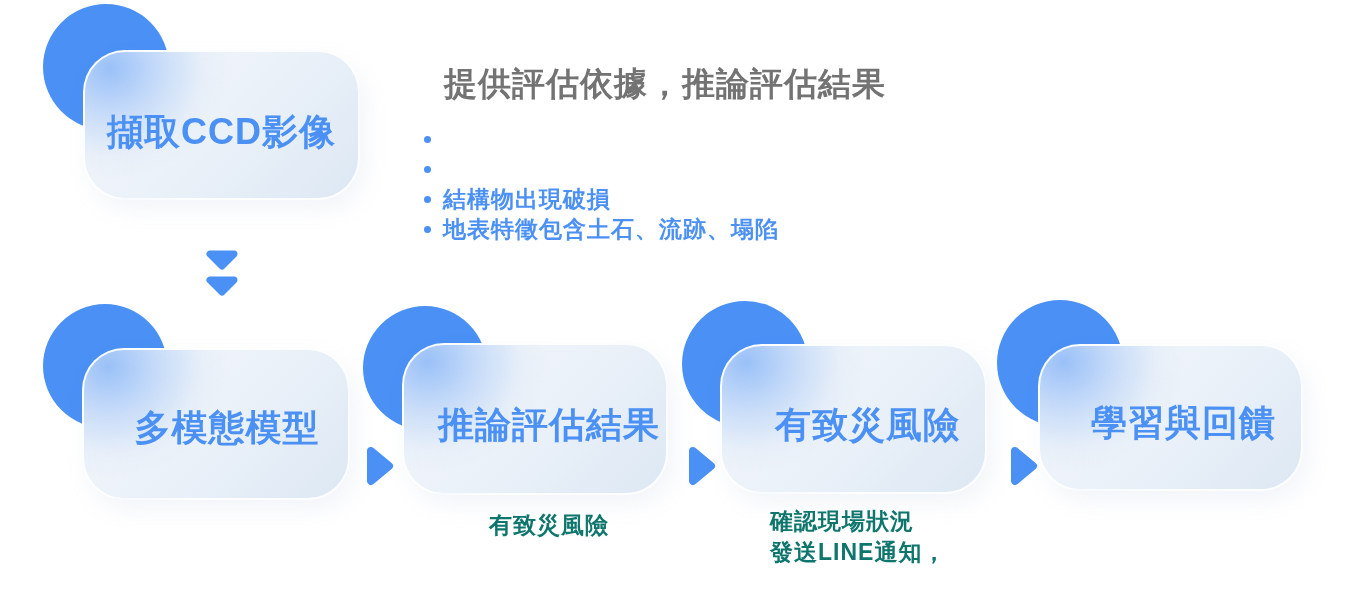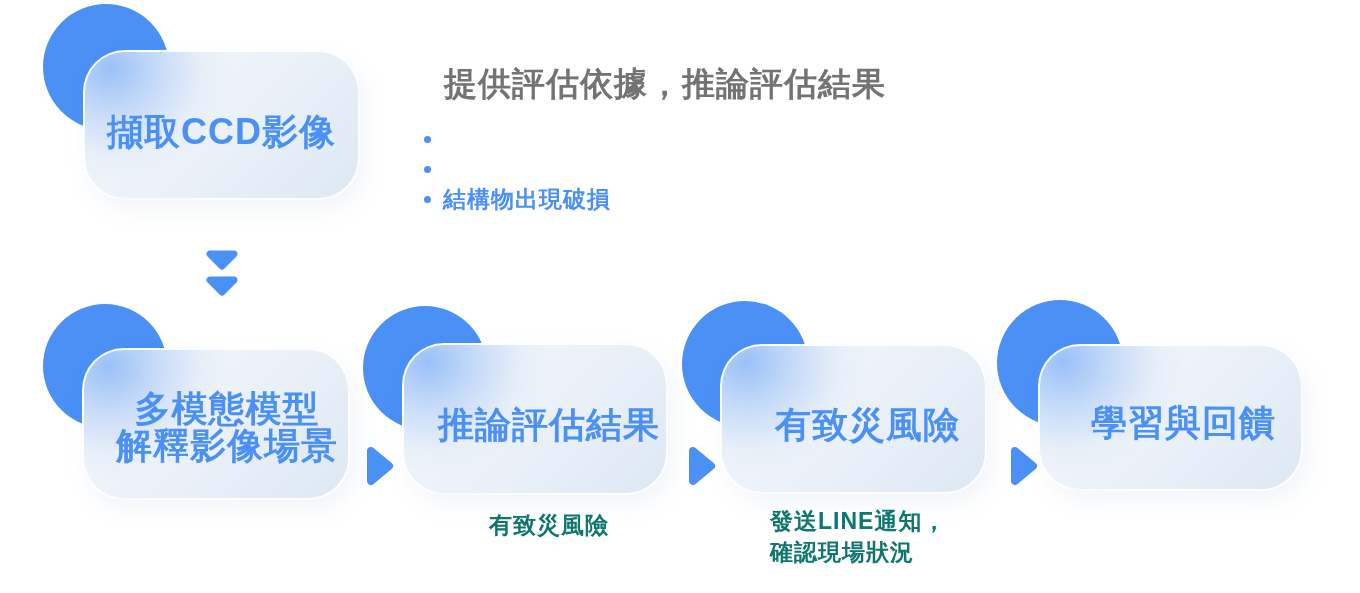--- a/index.html
+++ b/index.html
@@ -153,36 +153,39 @@
     <div class="criteria-item">
       <span class="bullet-dot"></span>
     </div>
     <div class="criteria-item">
       <span class="bullet-dot"></span>
     </div>
     <div class="criteria-item">
       <span class="bullet-dot"></span>
       <span>結構物出現破損</span>
     </div>
+    <div class="criteria-item">
+      <span class="bullet-dot"></span>
+      <span>地表特徵包含土石、流跡、塌陷</span>
+    </div>
   </div>
 
   <div class="down-arrows">
     <svg width="36" height="22" viewBox="0 0 36 22">
       <path d="M6 5 L30 5 L18 17 Z" fill="#4a90f5" stroke="#4a90f5" stroke-width="7" stroke-linejoin="round"></path>
     </svg>
     <svg width="36" height="22" viewBox="0 0 36 22">
       <path d="M6 5 L30 5 L18 17 Z" fill="#4a90f5" stroke="#4a90f5" stroke-width="7" stroke-linejoin="round"></path>
     </svg>
   </div>
 
   <div class="circle circle-model"></div>
   <div class="card card-model">
     <div class="card-label">
       <div>多模態模型</div>
-      <div>解釋影像場景</div>
     </div>
   </div>
 
   <div class="right-arrow arrow-1">
     <svg width="30" height="44" viewBox="0 0 30 44">
       <path d="M6 7 L24 22 L6 37 Z" fill="#4a90f5" stroke="#4a90f5" stroke-width="8" stroke-linejoin="round"></path>
     </svg>
   </div>
 
   <div class="circle circle-semantic"></div>
@@ -207,17 +210,17 @@
     </svg>
   </div>
 
   <div class="circle circle-learn"></div>
   <div class="card card-learn">
     <div class="card-label">學習與回饋</div>
   </div>
 
   <div class="caption caption-risk">有致災風險</div>
   <div class="caption caption-line">
+    <div>確認現場狀況</div>
     <div>發送LINE通知，</div>
-    <div>確認現場狀況</div>
   </div>
 
 </div>
 
 </body></html>

